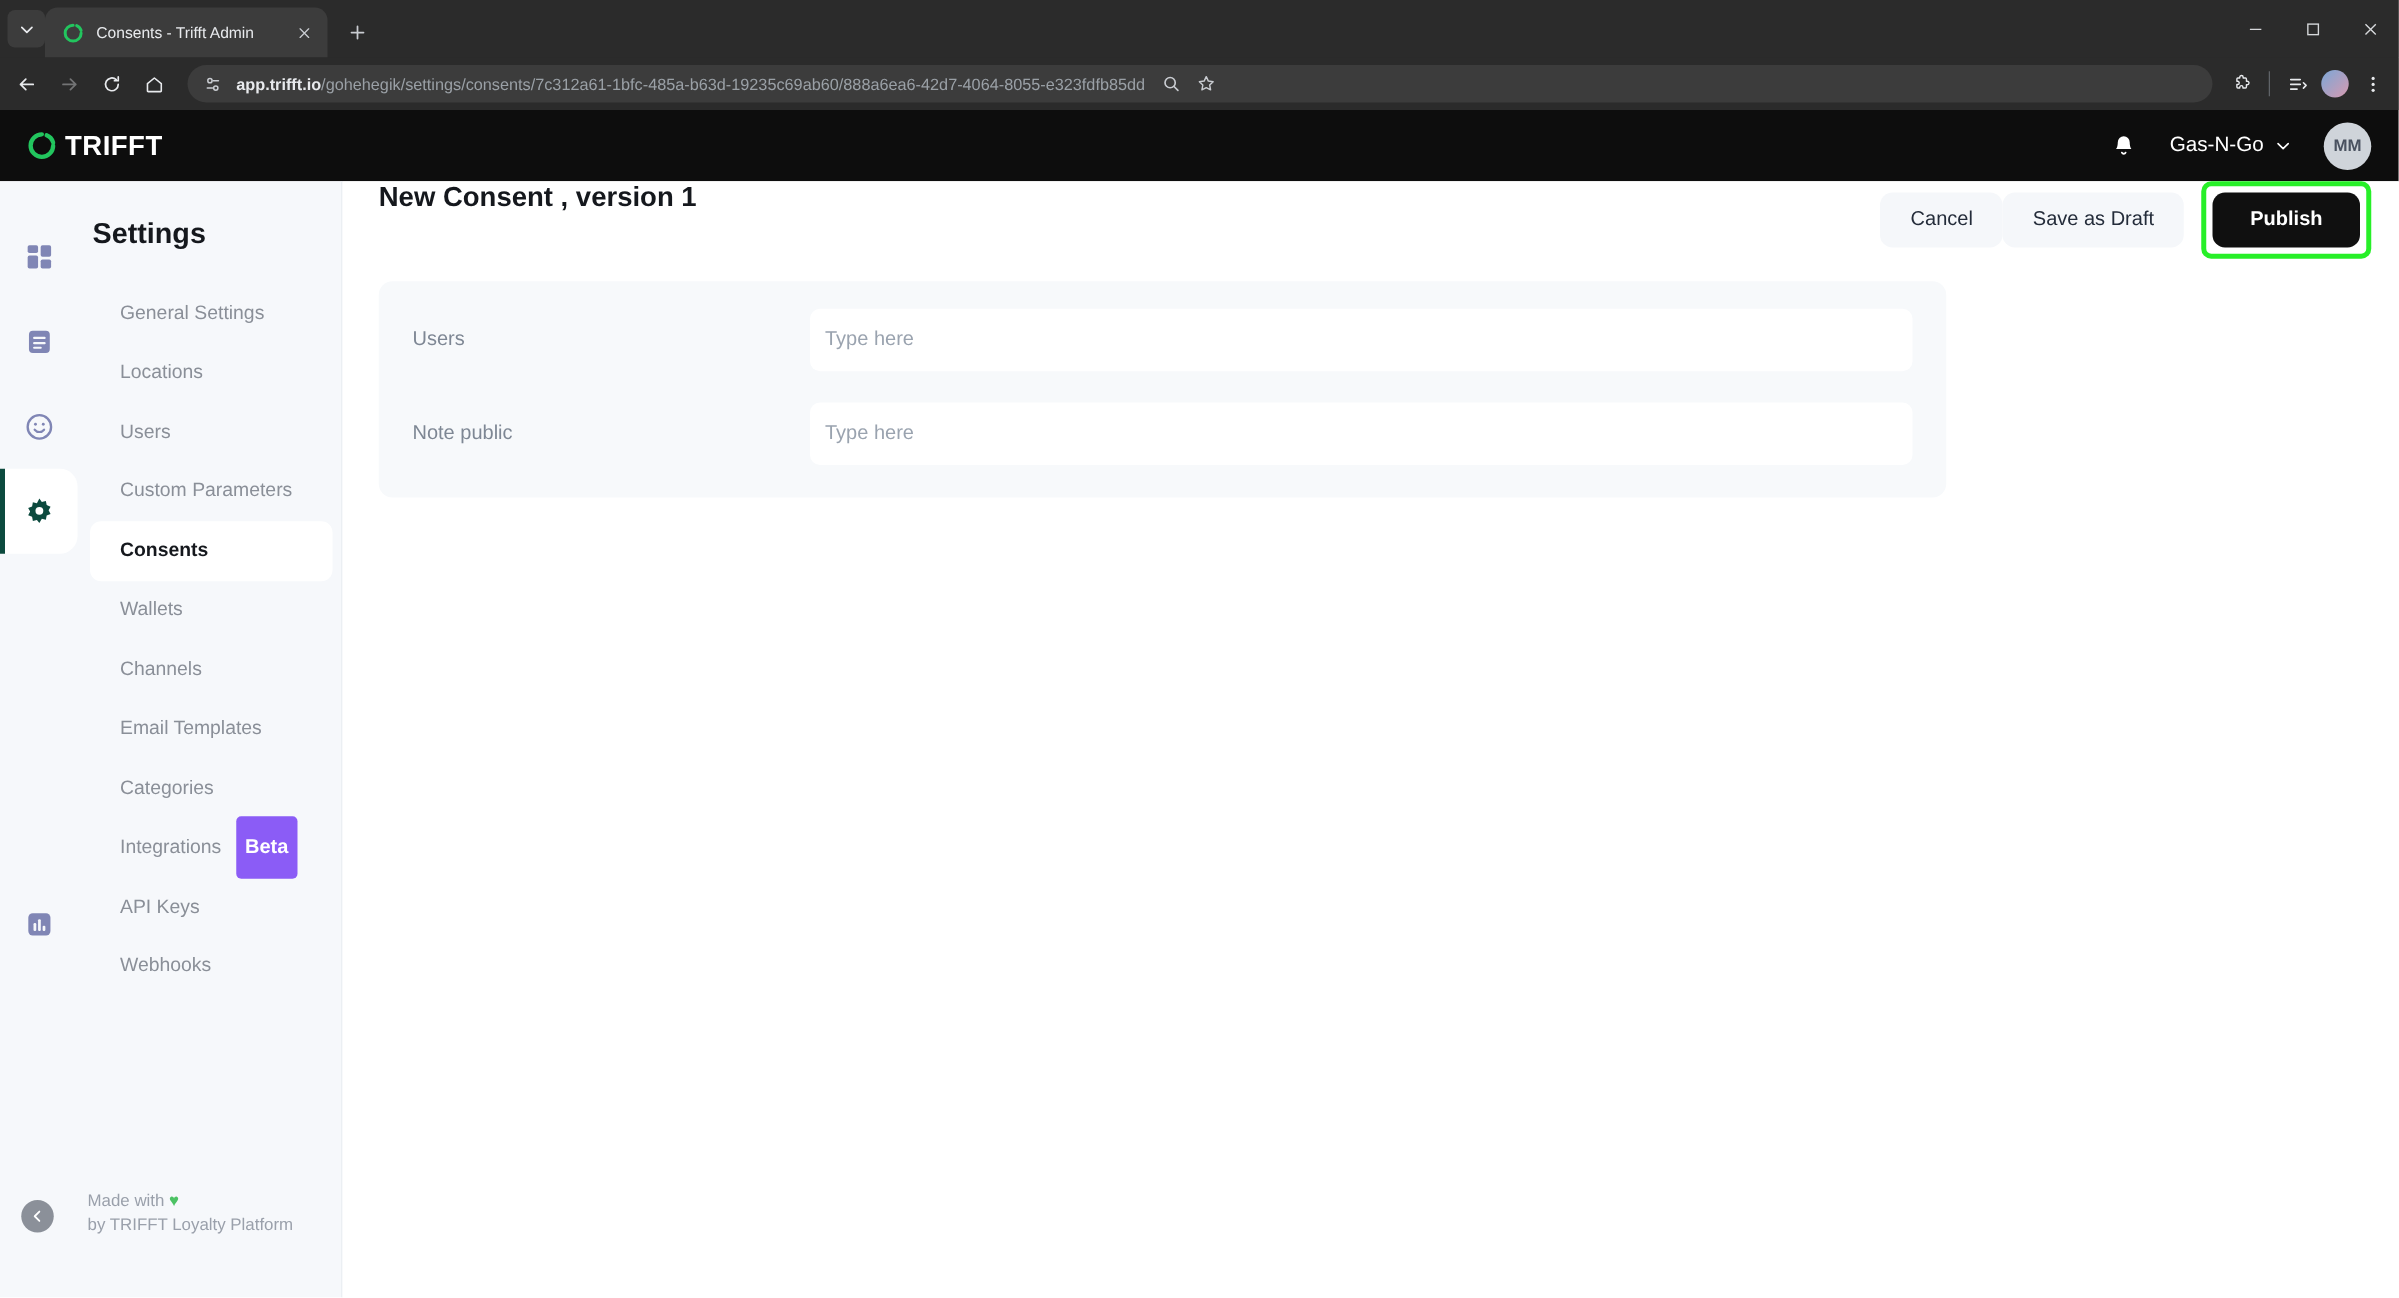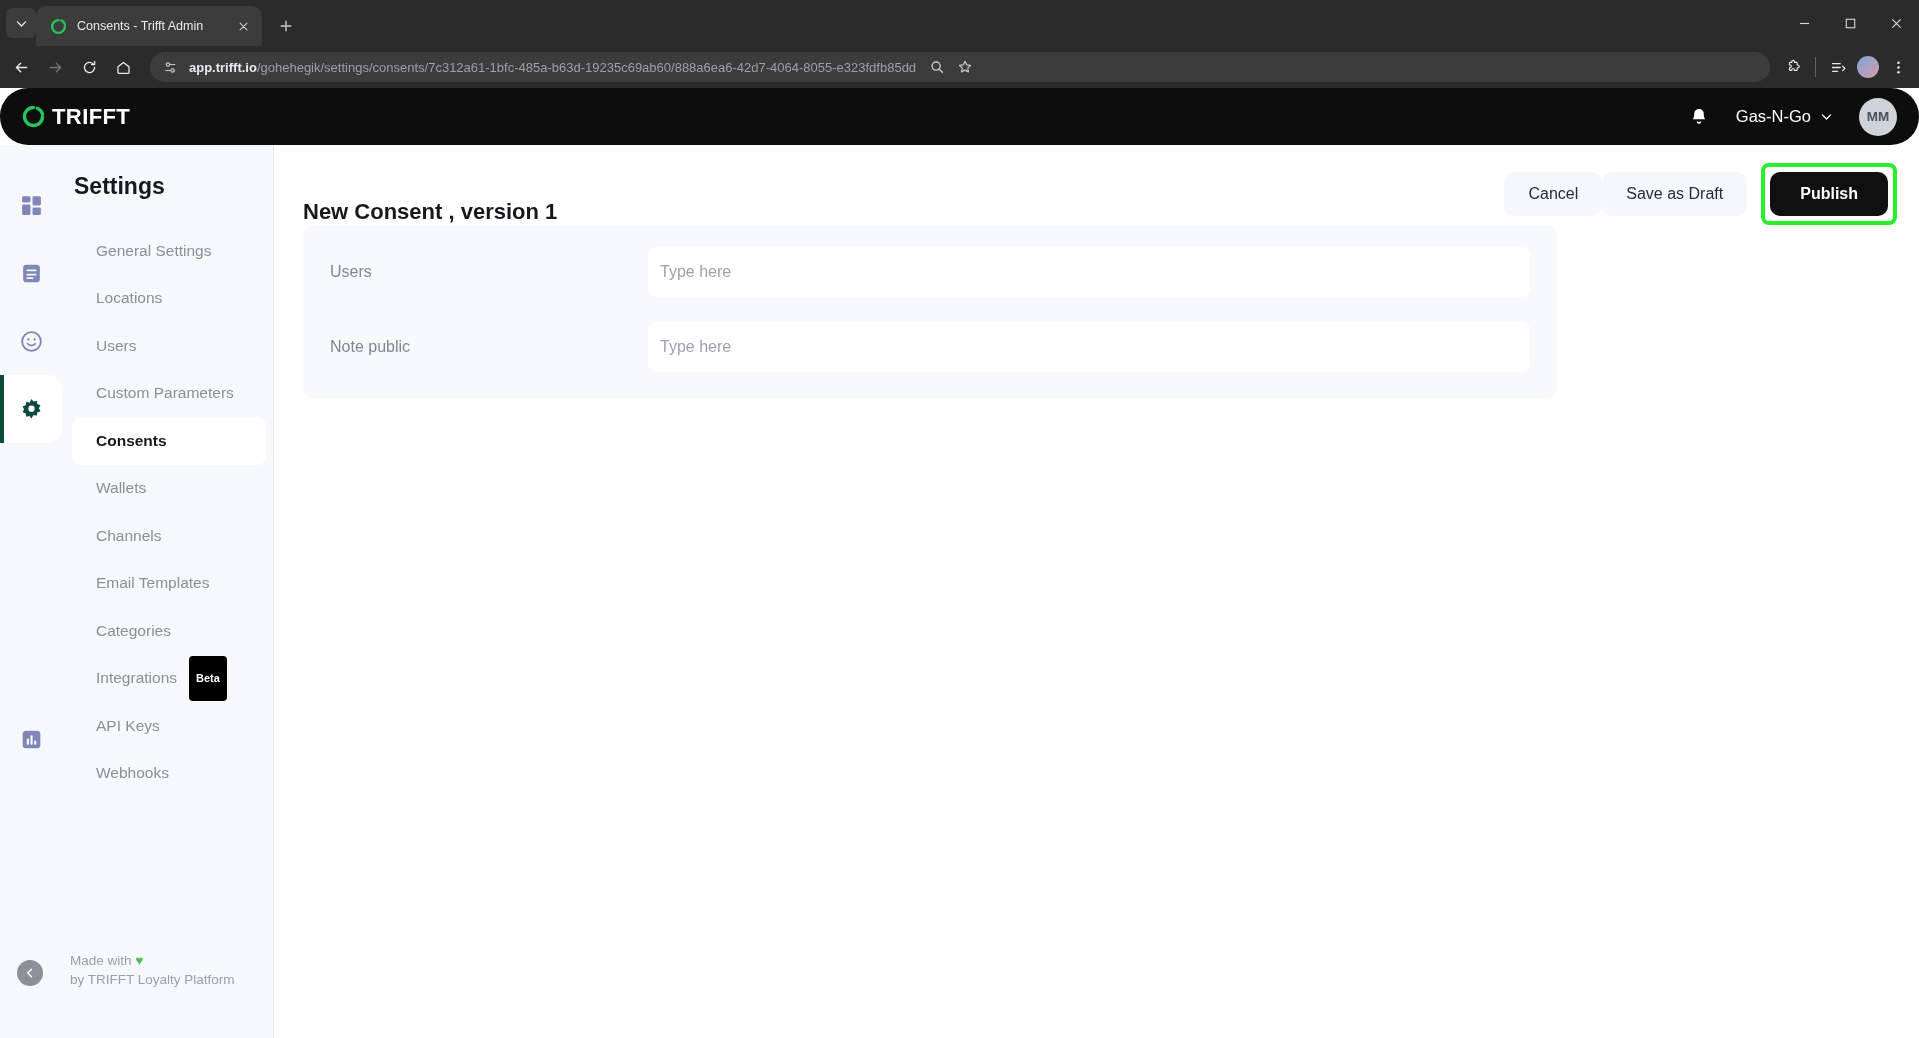--- a/index.html
+++ b/index.html
@@ -60,21 +60,21 @@
   .tb-sep { width: 1px; height: 20px; background: #5f6368; margin: 0 7px; }
   .avatar-chip {
     width: 22px; height: 22px; border-radius: 50%;
     background: linear-gradient(135deg,#7ba7d7,#d79ab0);
     flex: 0 0 22px;
   }
 
   
   .app-header {
     position: absolute; left: 0; top: 88px; width: 1919px; height: 57px;
-    background: #0d0d0d; display: flex; align-items: center; padding: 0 22px; border-radius: 28px;
+    background: #0d0d0d; display: flex; align-items: center; padding: 0 22px;
   }
   .logo { display: flex; align-items: center; gap: 7px; }
   .logo-mark { width: 23px; height: 23px; display: block; }
   .logo-text { color: #ffffff; font-size: 22px; font-weight: 700; letter-spacing: .4px; }
   .header-right { margin-left: auto; display: flex; align-items: center; gap: 26px; }
   .bell { width: 22px; height: 22px; display: block; }
   .org-select { display: flex; align-items: center; gap: 9px; color: #ffffff; font-size: 16.5px; }
   .org-select svg { width: 13px; height: 13px; }
   .user-avatar {
     width: 38px; height: 38px; border-radius: 50%; background: #cfd4da; color: #4a5260;
@@ -100,37 +100,37 @@
   }
 
   .nav-title { position: absolute; left: 74px; top: 28px; font-size: 23px; font-weight: 700; color: #15181d; }
   .nav-list { position: absolute; left: 62px; top: 82px; width: 212px; }
   .nav-item {
     height: 47.5px; display: flex; align-items: center; padding-left: 24px; gap: 12px;
     font-size: 15.5px; color: #8a8f98; border-radius: 9px; margin: 0 8px 0 10px;
   }
   .nav-item.active { background: #ffffff; color: #15181d; font-weight: 700; }
   .badge-beta {
-    background: #000000; color: #fff; font-size: 11px; font-weight: 700;
+    background: #8b5cf6; color: #fff; font-size: 16px; font-weight: 700;
     border-radius: 4px; padding: 17px 7px; line-height: 1;
   }
 
   .rail-bottom { position: absolute; left: 0; top: 560px; width: 62px; }
   .sidebar-footer { position: absolute; left: 0; bottom: 26px; width: 274px; height: 64px; }
   .collapse-btn {
     position: absolute; left: 17px; top: 12px; width: 26px; height: 26px; border-radius: 50%;
     background: #8b9099; display: flex; align-items: center; justify-content: center;
   }
   .collapse-btn svg { width: 12px; height: 12px; }
   .made-with { position: absolute; left: 70px; top: 3px; font-size: 13.5px; color: #9aa0ab; line-height: 19px; }
   .heart { color: #4cc264; }
 
   
   .main { position: absolute; left: 274px; top: 145px; width: 1645px; height: 893px; background: #ffffff; }
-  .page-head { position: absolute; left: 29px; top: 0; right: 0; height: 80px; display: flex; align-items: flex-end; }
+  .page-head { position: absolute; left: 29px; top: 0; right: 0; height: 80px; display: flex; align-items: flex-start; }
   .page-title { font-size: 22px; font-weight: 700; color: #15181d; }
   .actions { margin-left: auto; display: flex; align-items: center; gap: 0; padding-right: 22px; }
   .btn {
     height: 44px; border-radius: 10px; font-size: 16px; display: flex; align-items: center;
     justify-content: center; padding: 0 24px; white-space: nowrap;
   }
   .btn-ghost { background: #f5f7fa; color: #242c3a; }
   .btn-publish { background: #101010; color: #ffffff; font-weight: 700; padding: 0 30px; }
   .publish-wrap {
     padding: 5px; border: 4px solid #27ef28; border-radius: 8px; background: transparent;

